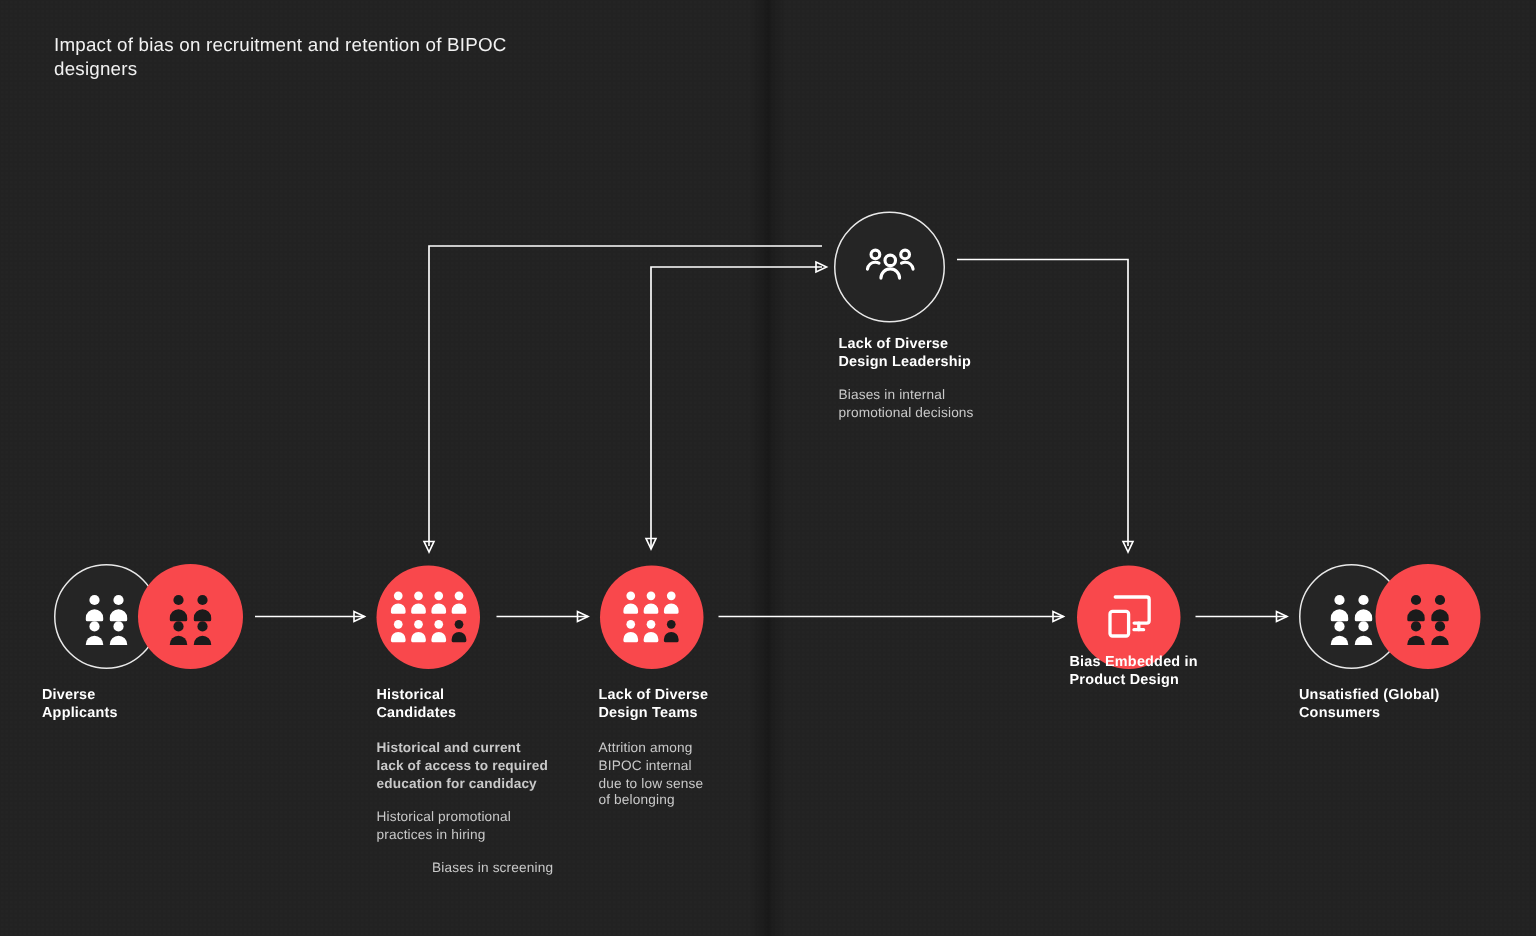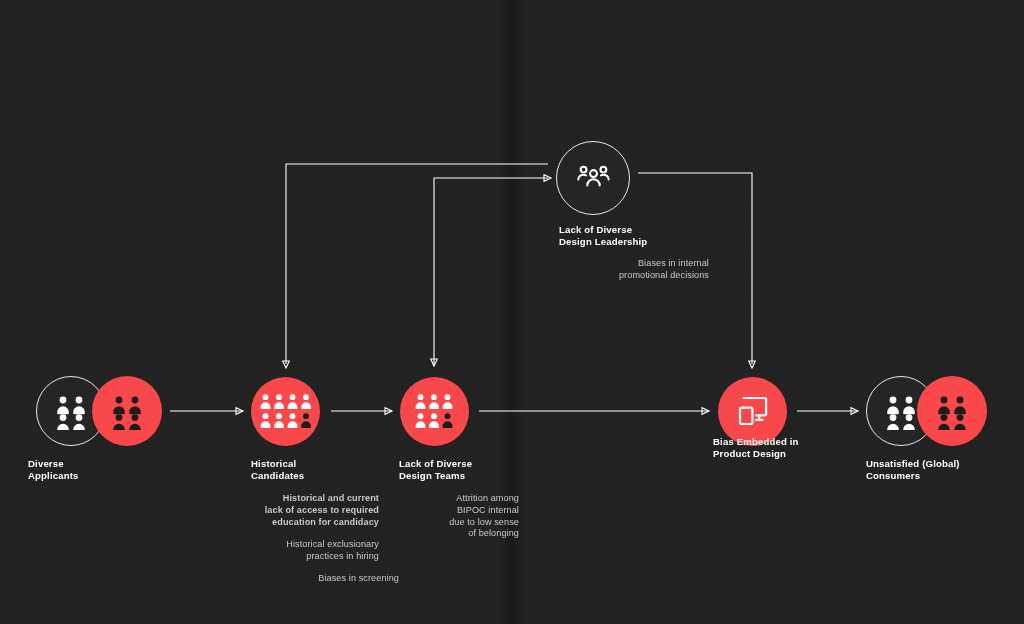--- a/index.html
+++ b/index.html
@@ -82,21 +82,20 @@
     letter-spacing: 0.15px;
     white-space: pre-line;
   }
   .note {
     position: absolute;
     color: #c9c9c9;
     font-size: 9.1px;
     line-height: 11.8px;
     letter-spacing: 0.1px;
     white-space: pre-line;
-    text-align: right;
   }
 
   
   .conn {
     position: absolute;
     left: 0;
     top: 0;
     width: 1024px;
     height: 624px;
     overflow: visible;
@@ -110,20 +109,22 @@
   .ahead { fill: #ffffff; stroke: none; }
 </style>
 </head>
 <body>
 
 <div id="canvas">
 
   <div class="noise"></div>
   <div class="seam"></div>
 
+  <div class="title">Impact of bias on recruitment and
+retention of BIPOC designers</div>
 
   <svg class="conn" viewBox="0 0 1024 624">
 
     <g>
       <line x1="170" y1="411" x2="243" y2="411"></line>
       <path class="ahead" d="M243,411 L236,407.7 L236,414.3 Z"></path>
     </g>
 
     <g>
       <line x1="331" y1="411" x2="392" y2="411"></line>
@@ -226,23 +227,23 @@
         </g>
       </svg>
     </div>
 
     <div class="label" style="left:251px; top:458px; width:150px;">Historical
 Candidates</div>
 
     <div class="note" style="left:251px; top:493px; width:128px;font-weight:bold;">Historical and current
 lack of access to required
 education for candidacy</div>
-    <div class="note" style="left:251px; top:539px; width:128px;">Historical exclusionary
+    <div class="note" style="left:251px; top:539px; width:128px;">Historical promotional
 practices in hiring</div>
-    <div class="note" style="left:251px; top:573px; width:128px;padding-left:20px;">Biases in screening</div>
+    <div class="note" style="left:268px; top:573px; width:128px;padding-left:20px;">Biases in screening</div>
   </div>
 
   <div class="node">
     <div class="circ solid" style="left:400px; top:377px; width:69px; height:69px;"></div>
 
     <div class="icon-wrap" style="left:414px; top:392px; width:41px; height:40px;">
       <svg width="41" height="40" viewBox="0 0 41 40">
         <g fill="#ffffff">
           <circle cx="6.5" cy="5.2" r="2.9"></circle>
           <path d="M1.6,15.2 a4.9,4.9 0 0 1 9.8,0 v1 a0.9,0.9 0 0 1 -0.9,0.9 h-8 a0.9,0.9 0 0 1 -0.9,-0.9 Z"></path>

